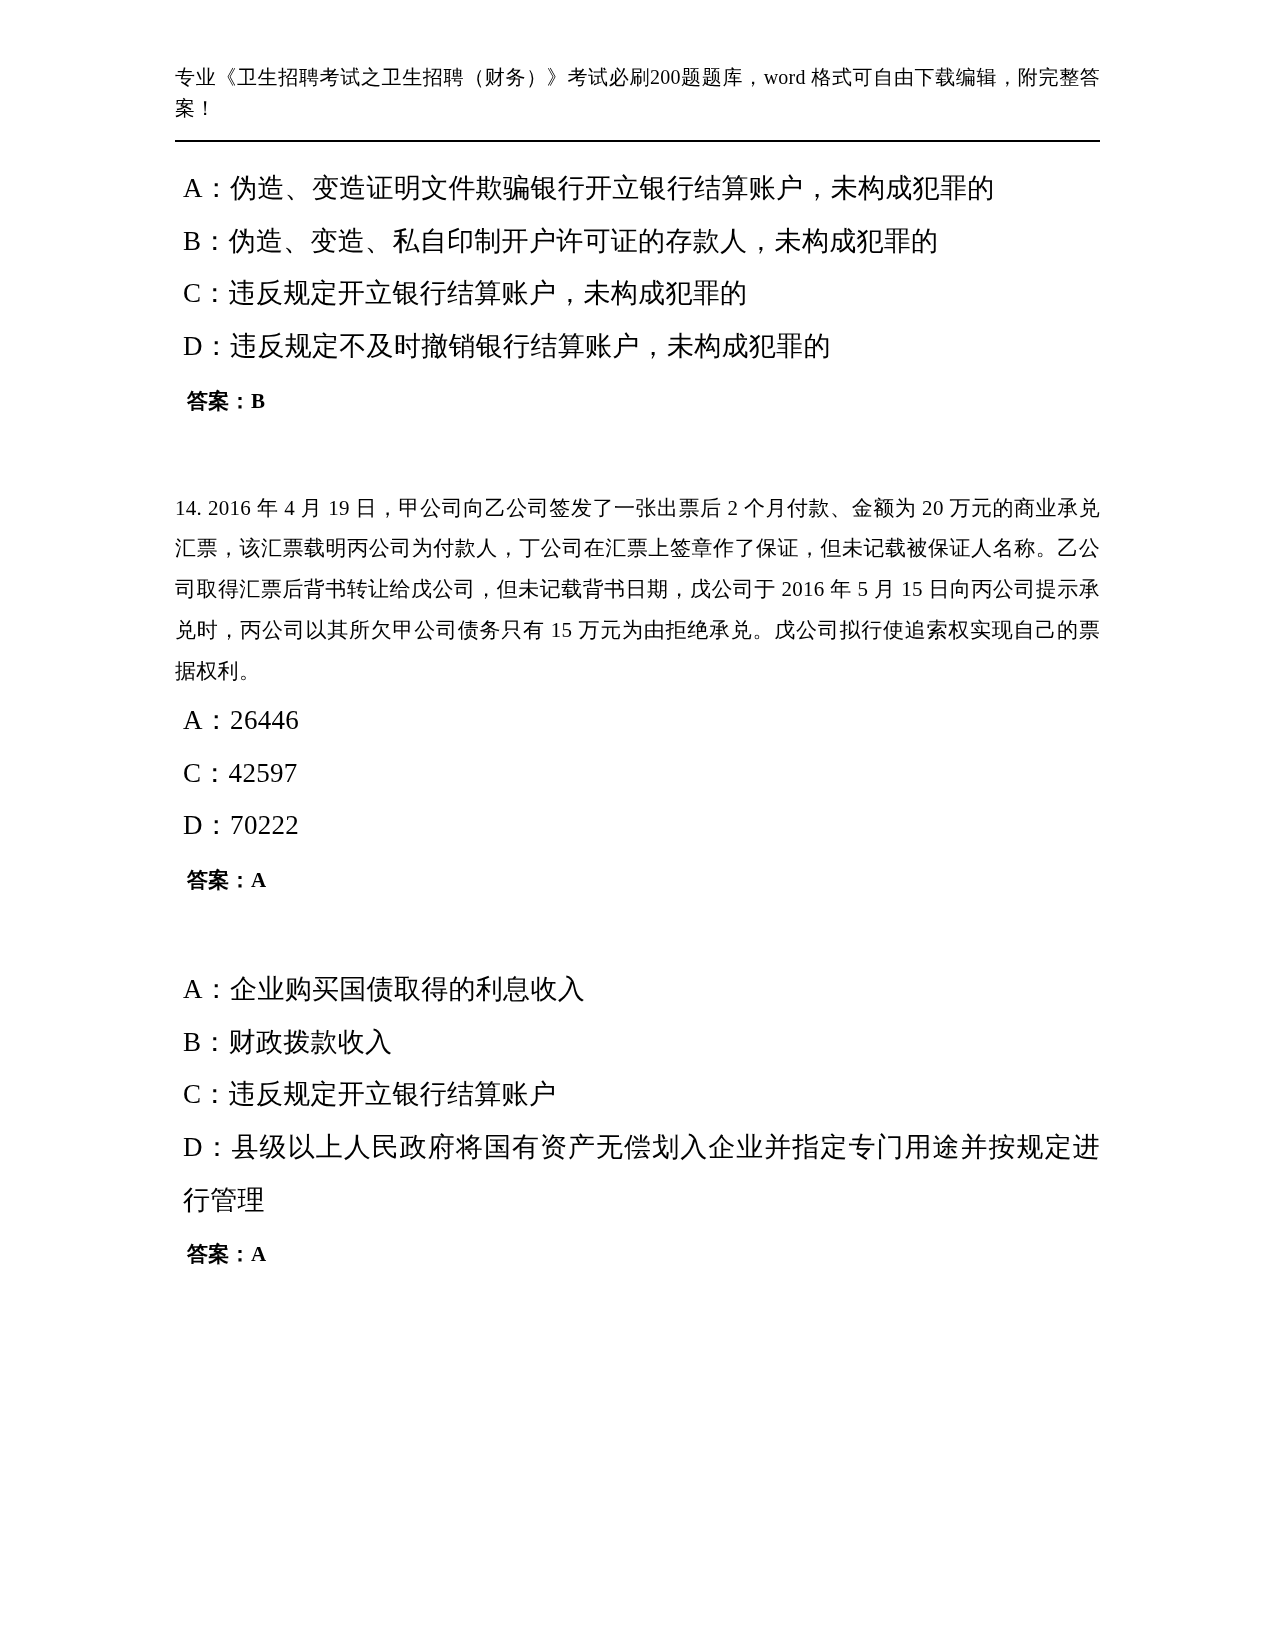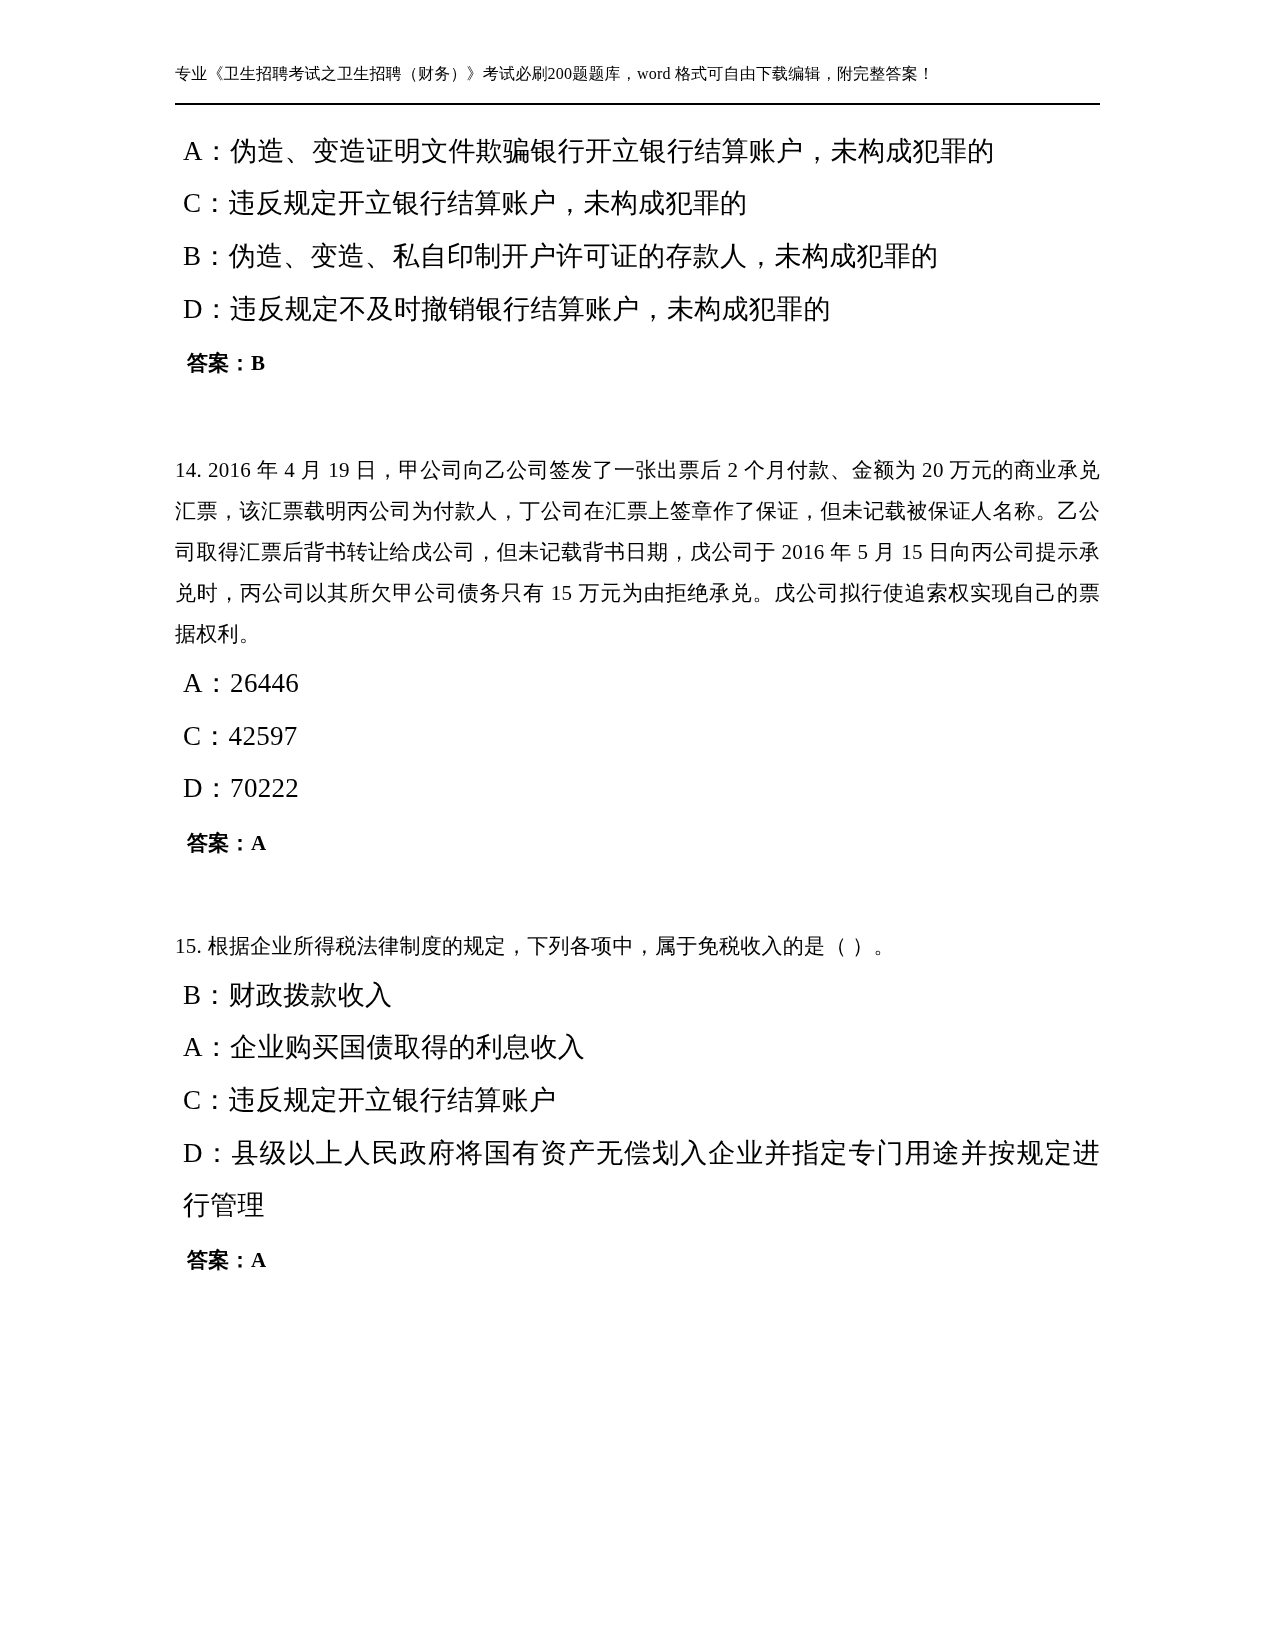--- a/index.html
+++ b/index.html
@@ -15,21 +15,21 @@
     position: relative;
   }
   .page {
     box-sizing: border-box;
     width: 1275px;
     min-height: 1650px;
     padding: 62px 175px 0 175px;
   }
   .doc-header {
     font-family: "Liberation Serif", "DejaVu Serif", serif;
-    font-size: 16px;
+    font-size: 20px;
     line-height: 1.55;
     text-align: justify;
     letter-spacing: 0.2px;
     margin: 0 0 6px 0;
   }
   .header-rule {
     border: none;
     border-top: 2px solid #000;
     margin: 16px 0 20px 0;
     height: 0;
@@ -78,45 +78,44 @@
 <body>
 
 <div class="page">
 
   <div class="doc-header">专业《卫生招聘考试之卫生招聘（财务）》考试必刷200题题库，word 格式可自由下载编辑，附完整答案！</div>
   <hr class="header-rule">
 
   <div class="qblock">
     <div class="opt-wrap">
       <p class="opt">A：伪造、变造证明文件欺骗银行开立银行结算账户，未构成犯罪的</p>
+      <p class="opt">B：伪造、变造、私自印制开户许可证的存款人，未构成犯罪的</p>
       <p class="opt">C：违反规定开立银行结算账户，未构成犯罪的</p>
-      <p class="opt">B：伪造、变造、私自印制开户许可证的存款人，未构成犯罪的</p>
       <p class="opt">D：违反规定不及时撤销银行结算账户，未构成犯罪的</p>
     </div>
     <p class="answer"><span>答案：</span><span class="ansval">B</span></p>
   </div>
 
   <div class="gap-lg"></div>
 
   <div class="qblock">
     <p class="q-stem">14. 2016 年 4 月 19 日，甲公司向乙公司签发了一张出票后 2 个月付款、金额为 20 万元的商业承兑汇票，该汇票载明丙公司为付款人，丁公司在汇票上签章作了保证，但未记载被保证人名称。乙公司取得汇票后背书转让给戊公司，但未记载背书日期，戊公司于 2016 年 5 月 15 日向丙公司提示承兑时，丙公司以其所欠甲公司债务只有 15 万元为由拒绝承兑。戊公司拟行使追索权实现自己的票据权利。</p>
     <div class="opt-wrap">
       <p class="opt">A：26446</p>
       <p class="opt">C：42597</p>
       <p class="opt">D：70222</p>
     </div>
     <p class="answer"><span>答案：</span><span class="ansval">A</span></p>
   </div>
 
   <div class="gap-md"></div>
 
   <div class="qblock">
-    <p class="q-stem">15. 根据企业所得税法律制度的规定，下列各项中，属于免税收入的是（ ）。</p>
     <div class="opt-wrap">
+      <p class="opt">A：企业购买国债取得的利息收入</p>
       <p class="opt">B：财政拨款收入</p>
-      <p class="opt">A：企业购买国债取得的利息收入</p>
       <p class="opt">C：违反规定开立银行结算账户</p>
       <p class="opt">D：县级以上人民政府将国有资产无偿划入企业并指定专门用途并按规定进行管理</p>
     </div>
     <p class="answer"><span>答案：</span><span class="ansval">A</span></p>
   </div>
 
 </div>
 
 </body></html>

